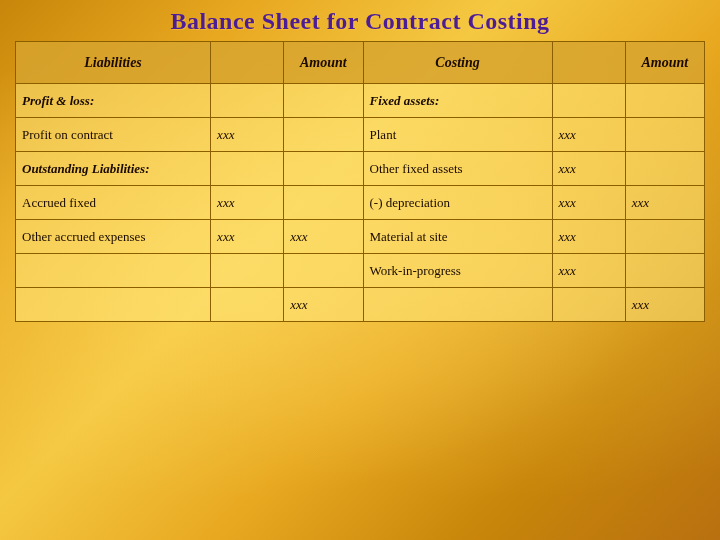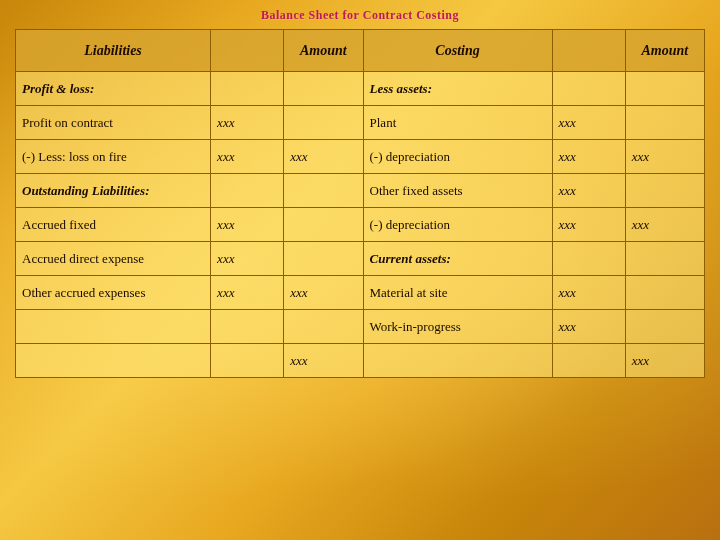--- a/index.html
+++ b/index.html
@@ -20,25 +20,25 @@
     body::before {
       content: '';
       position: absolute;
       top: 0; left: 0; right: 0; bottom: 0;
       background: radial-gradient(ellipse at 30% 50%, rgba(255,220,100,0.4) 0%, transparent 60%),
                   radial-gradient(ellipse at 70% 50%, rgba(255,220,100,0.3) 0%, transparent 60%);
       pointer-events: none;
     }
 
     .page-title {
-      font-size: 12px;
+      font-size: 24px;
       font-weight: bold;
       text-align: center;
       margin: 8px 0 6px 0;
-      color: #be185d;
+      color: #4c1d95;
       text-shadow: 1px 1px 0 rgba(255,200,80,0.5);
       letter-spacing: 0.5px;
       position: relative;
       z-index: 2;
     }
 
     .table-container {
       width: 690px;
       position: relative;
       z-index: 2;
@@ -100,63 +100,47 @@
         <th class="col-assets">Costing</th>
         <th class="col-amt2a"></th>
         <th class="col-amt2b">Amount</th>
       </tr>
     </thead>
     <tbody id="table-body">
     <tr>
           <td class="section-header">Profit &amp; loss:</td>
           <td class="val"></td>
           <td class="val"></td>
-          <td class="section-header">Less assets:</td>
+          <td class="section-header">Fixed assets:</td>
           <td class="val"></td>
           <td class="val"></td>
         </tr>
         <tr>
           <td>Profit on contract</td>
           <td class="val">xxx</td>
           <td class="val"></td>
           <td>Plant</td>
           <td class="val">xxx</td>
           <td class="val"></td>
-        </tr>
-        <tr>
-          <td>(-) Less: loss on fire</td>
-          <td class="val">xxx</td>
-          <td class="val">xxx</td>
-          <td>(-) depreciation</td>
-          <td class="val">xxx</td>
-          <td class="val">xxx</td>
         </tr>
         <tr>
           <td class="section-header">Outstanding Liabilities:</td>
           <td class="val"></td>
           <td class="val"></td>
           <td>Other fixed assets</td>
           <td class="val">xxx</td>
           <td class="val"></td>
         </tr>
         <tr>
           <td>Accrued fixed</td>
           <td class="val">xxx</td>
           <td class="val"></td>
           <td>(-) depreciation</td>
           <td class="val">xxx</td>
           <td class="val">xxx</td>
-        </tr>
-        <tr>
-          <td>Accrued direct expense</td>
-          <td class="val">xxx</td>
-          <td class="val"></td>
-          <td class="section-header">Current assets:</td>
-          <td class="val"></td>
-          <td class="val"></td>
         </tr>
         <tr>
           <td>Other accrued expenses</td>
           <td class="val">xxx</td>
           <td class="val">xxx</td>
           <td>Material at site</td>
           <td class="val">xxx</td>
           <td class="val"></td>
         </tr>
         <tr>

